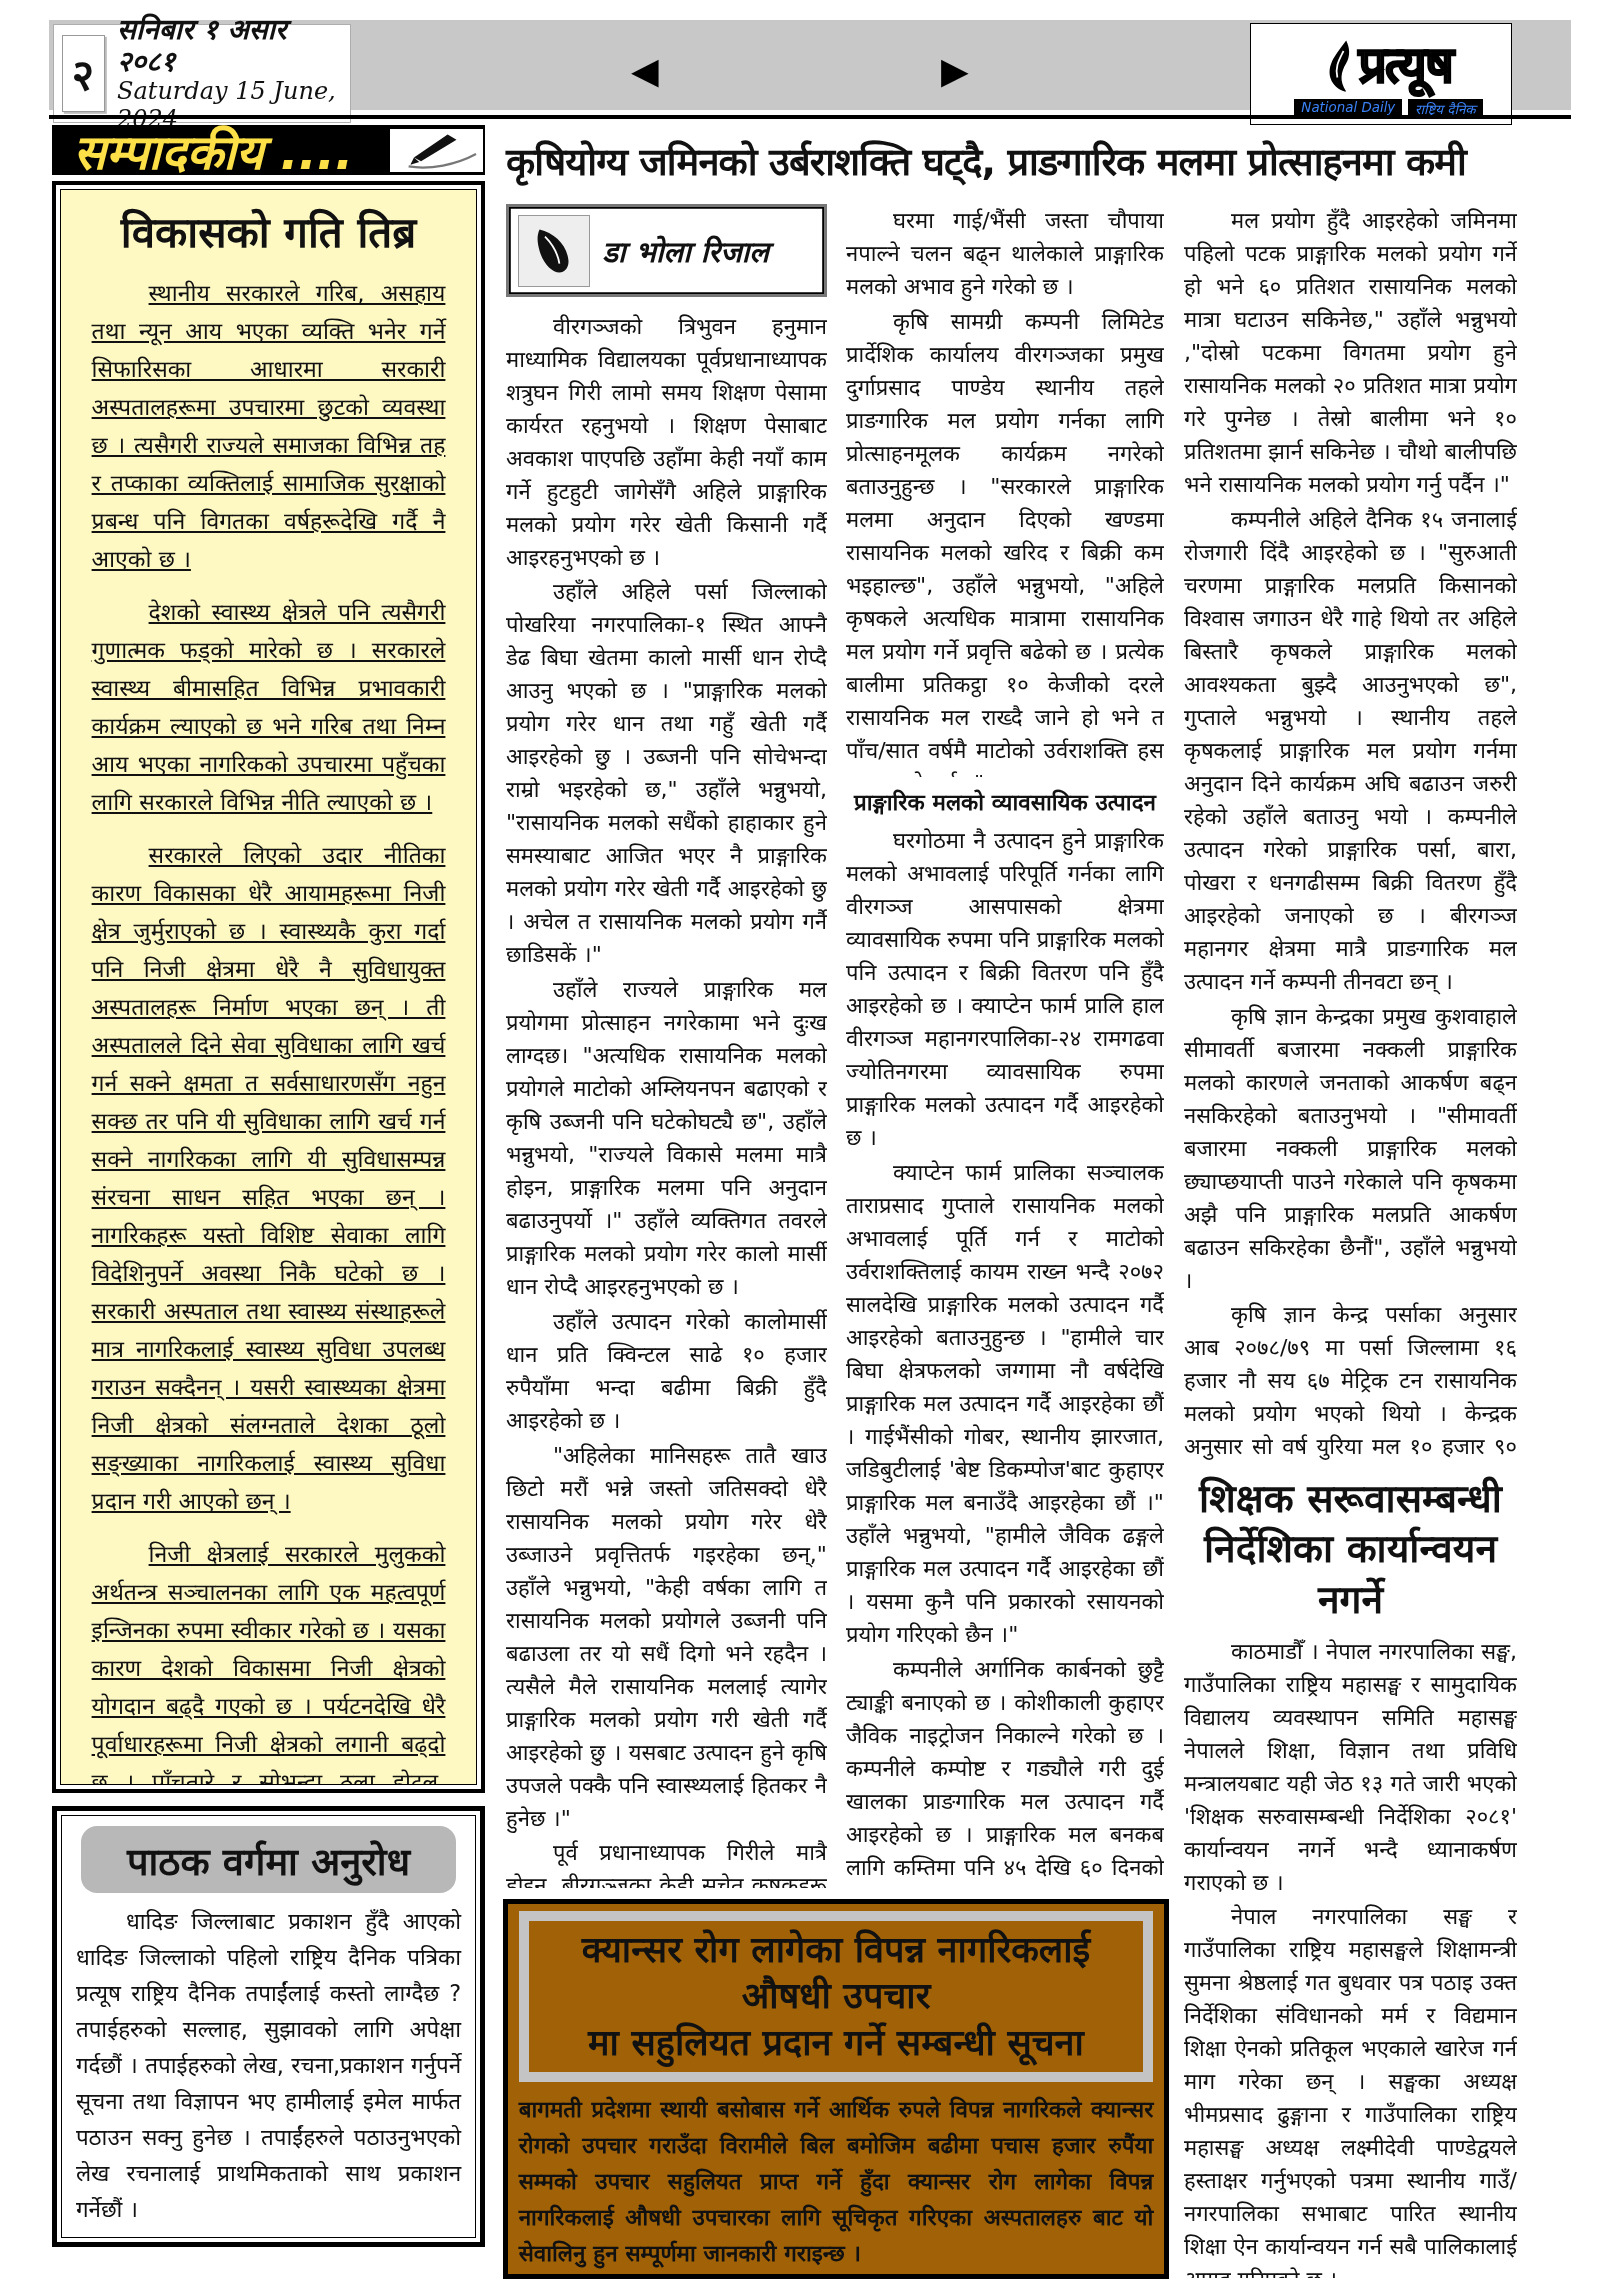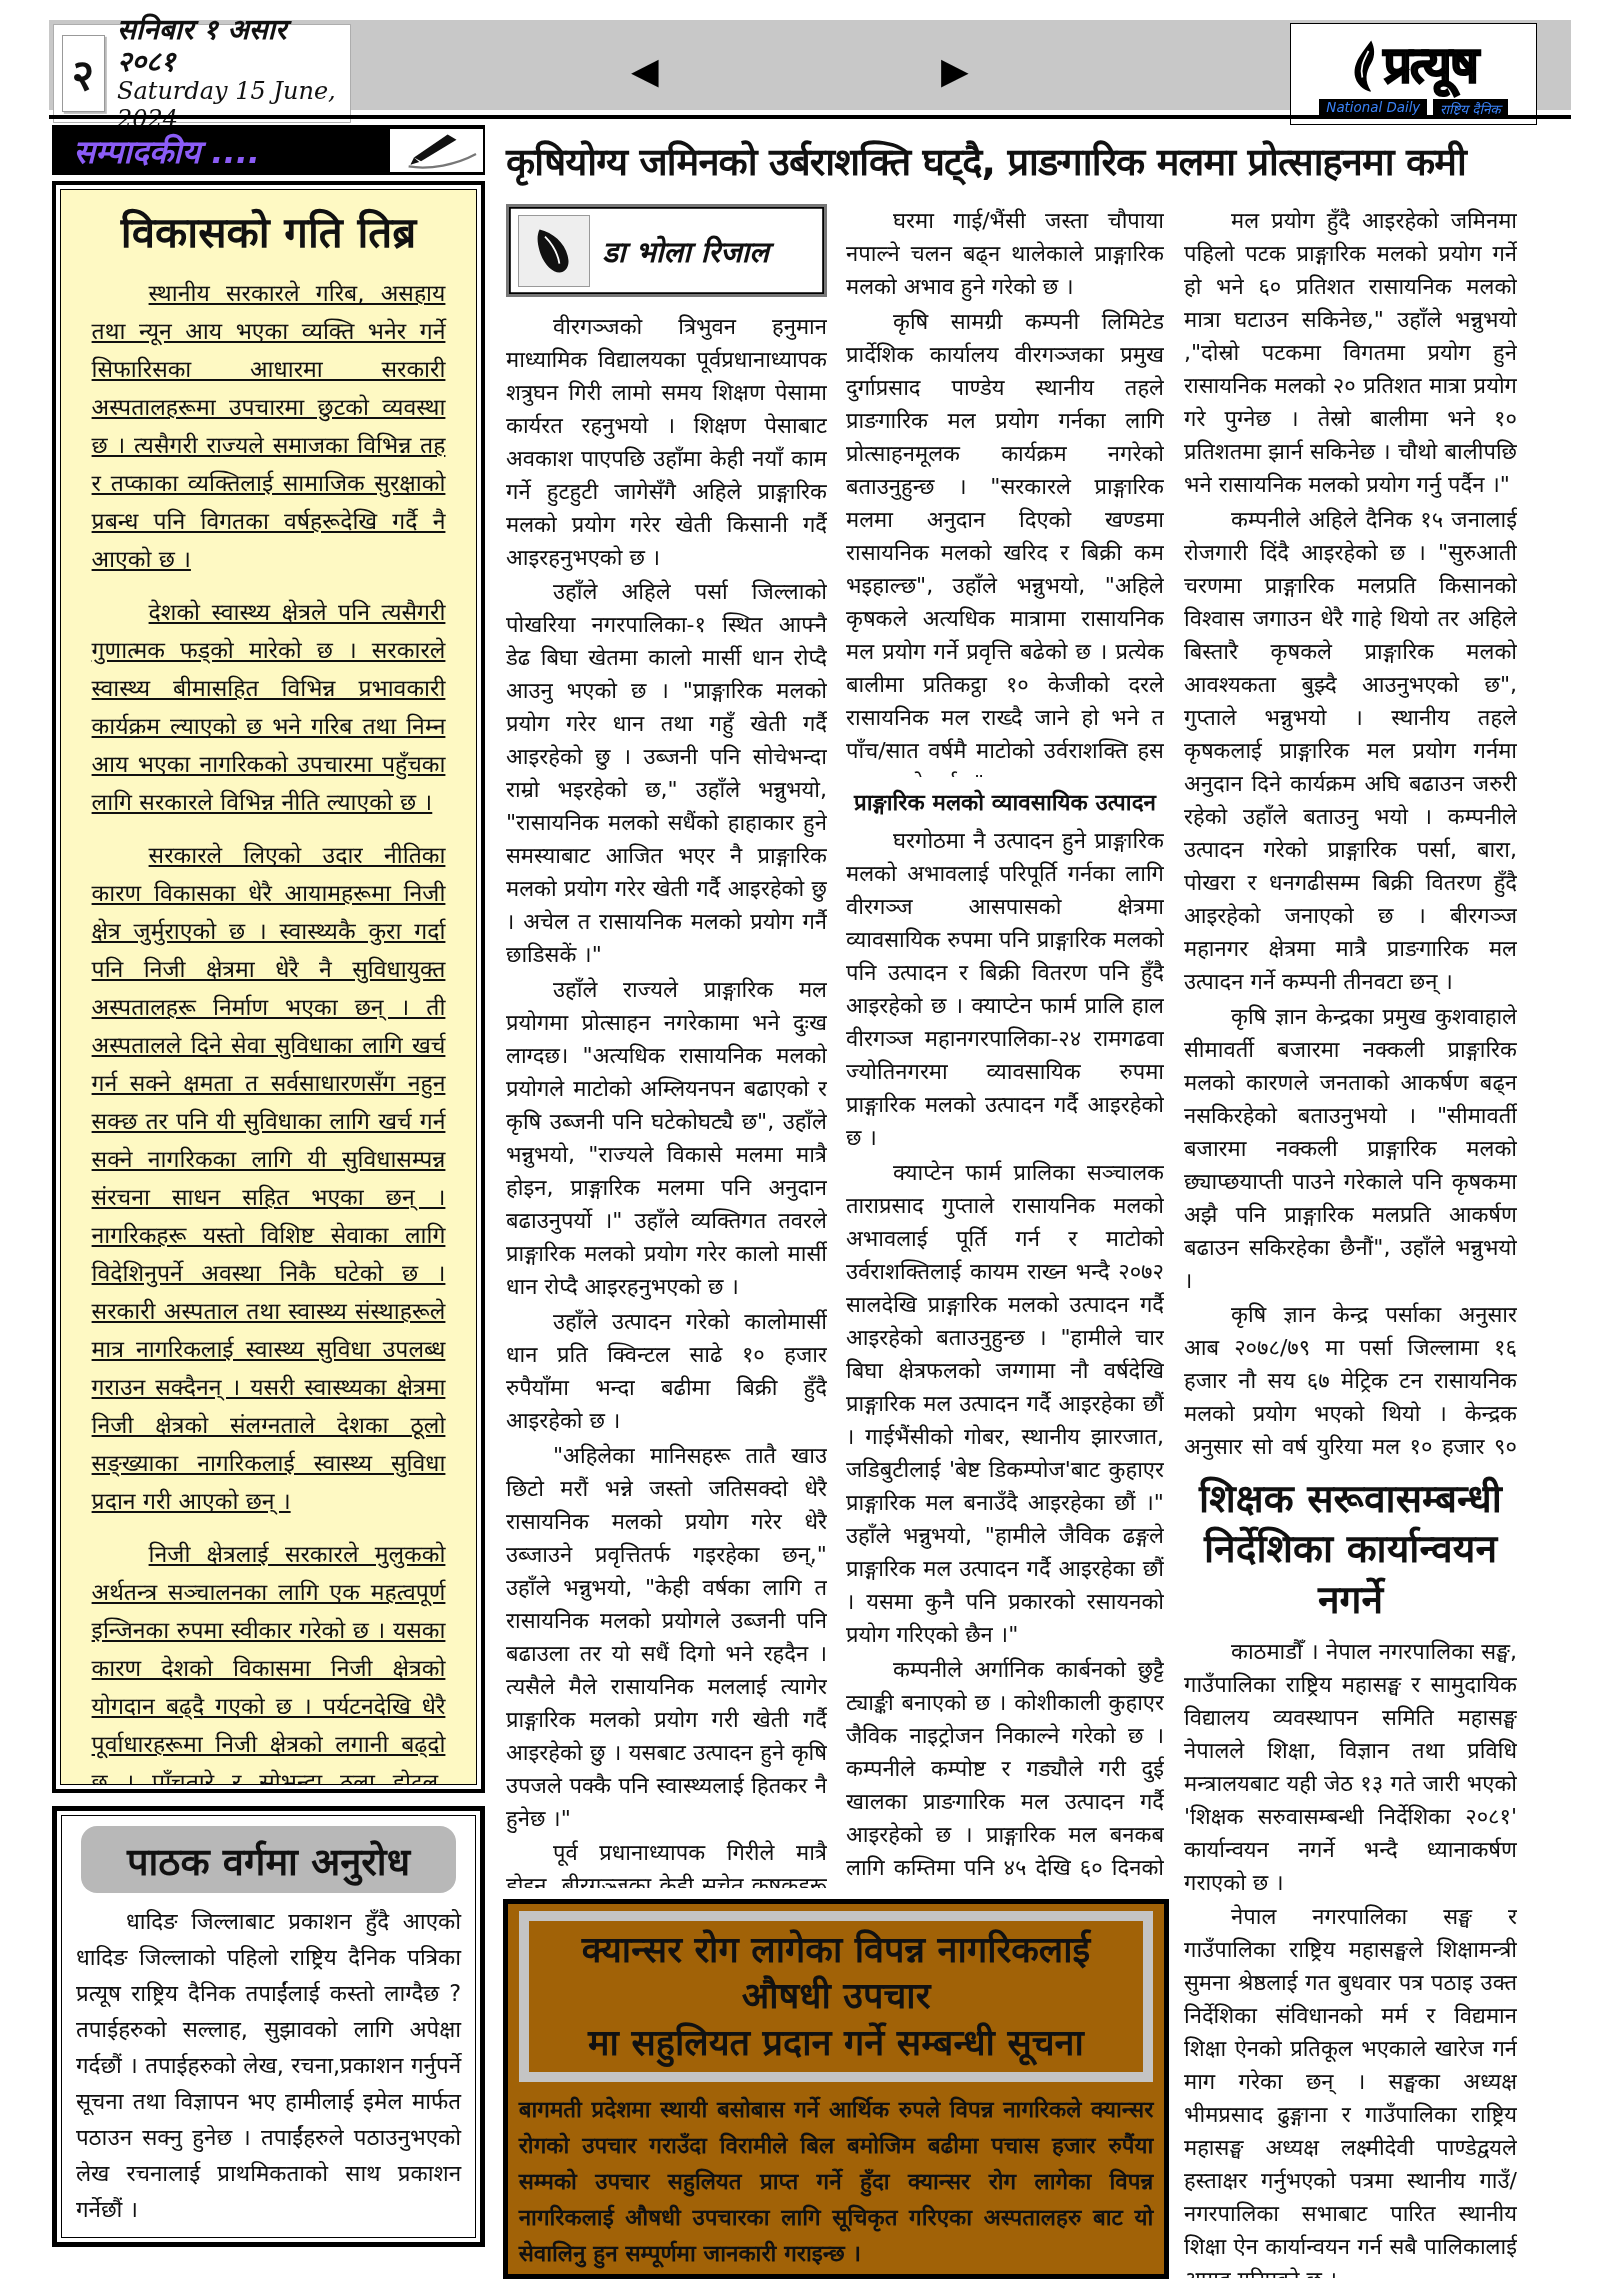--- a/index.html
+++ b/index.html
@@ -14,32 +14,32 @@
            display:flex;align-items:center;justify-content:center;font-size:43px;font-weight:bold;}
   .date-lines{margin-left:12.5px;line-height:1.15;}
   .date-np{font-size:28px;font-weight:bold;font-style:italic;}
   .date-en{font-size:24px;font-style:italic;font-family:"DejaVu Serif",serif;}
   .section-tab{position:absolute;left:616px;top:0px;width:269px;height:109px;background:#fff;
                display:flex;align-items:center;justify-content:center;}
   .section-title{font-size:50px;font-weight:bold;}
   .arrow{position:absolute;top:30px;font-size:36px;color:#000;}
   .arrow-l{left:582px;} .arrow-r{left:892px;}
   
-  .logo-box{position:absolute;left:1241px;top:3.6px;width:245px;height:100px;background:#fff;
-            border:1.8px solid #000;display:flex;flex-direction:column;align-items:center;justify-content:center;}
+  .logo-box{position:absolute;left:1201px;top:3.6px;width:245px;height:100px;background:#fff;
+            border:1.8px solid #000;display:flex;flex-direction:column;align-items:center;justify-content:center;padding-left:15px;}
   .logo-row{display:flex;align-items:flex-end;}
   .logo-name{font-size:50px;font-weight:900;letter-spacing:-1.8px;-webkit-text-stroke:1.8px #000;}
   .logo-badges{display:flex;gap:5.4px;margin-top:1.8px;}
   .logo-badge{background:#000;color:#3b82f6;font-size:13.4px;padding:0.9px 7.2px;font-style:italic;white-space:nowrap;}
   .logo-sm .logo-name{font-size:57px;}
   .logo-sm{position:static;border:none;background:transparent;width:auto;height:auto;margin:5.4px auto 0;}
   
   .ed-banner{position:absolute;left:52px;top:125px;width:433px;height:50px;background:#000;
              display:flex;align-items:center;}
-  .ed-banner-label{color:#8b5cf6;font-size:32px;font-weight:bold;font-style:italic;padding-left:21.5px;flex:1;}
+  .ed-banner-label{color:#fde047;font-size:48px;font-weight:bold;font-style:italic;padding-left:21.5px;flex:1;}
   .pen-chip{width:93px;height:43px;background:#fff;margin-right:1.8px;display:flex;align-items:center;justify-content:center;}
   .ed-box{position:absolute;left:52px;top:181px;width:433px;height:1612px;border:4.5px solid #000;box-sizing:border-box;background:#fff;}
   .ed-inner{border:1.8px solid #000;margin:3.6px;height:calc(100% - 7.2px);box-sizing:border-box;background:#fef9c3;
             padding:9px 16px;overflow:hidden;}
   .ed-title{text-align:center;font-size:42px;font-weight:bold;margin:3.6px 0 14.3px;}
   .ed-inner p{margin:15px;font-size:23px;line-height:38px;text-align:justify;text-indent:57px;text-decoration:underline;}
   
   .rd-box{position:absolute;left:52px;top:1806px;width:433px;height:441px;border:5.4px solid #000;box-sizing:border-box;background:#fff;}
   .rd-inner{border:1.8px solid #000;margin:3.6px;height:calc(100% - 7.2px);box-sizing:border-box;padding:9px 14.3px;overflow:hidden;}
   .rd-title{background:#b8b8b8;border-radius:16px;text-align:center;font-size:38px;font-weight:bold;padding:7.2px 0;margin:1.8px 5.4px 10.7px;}

